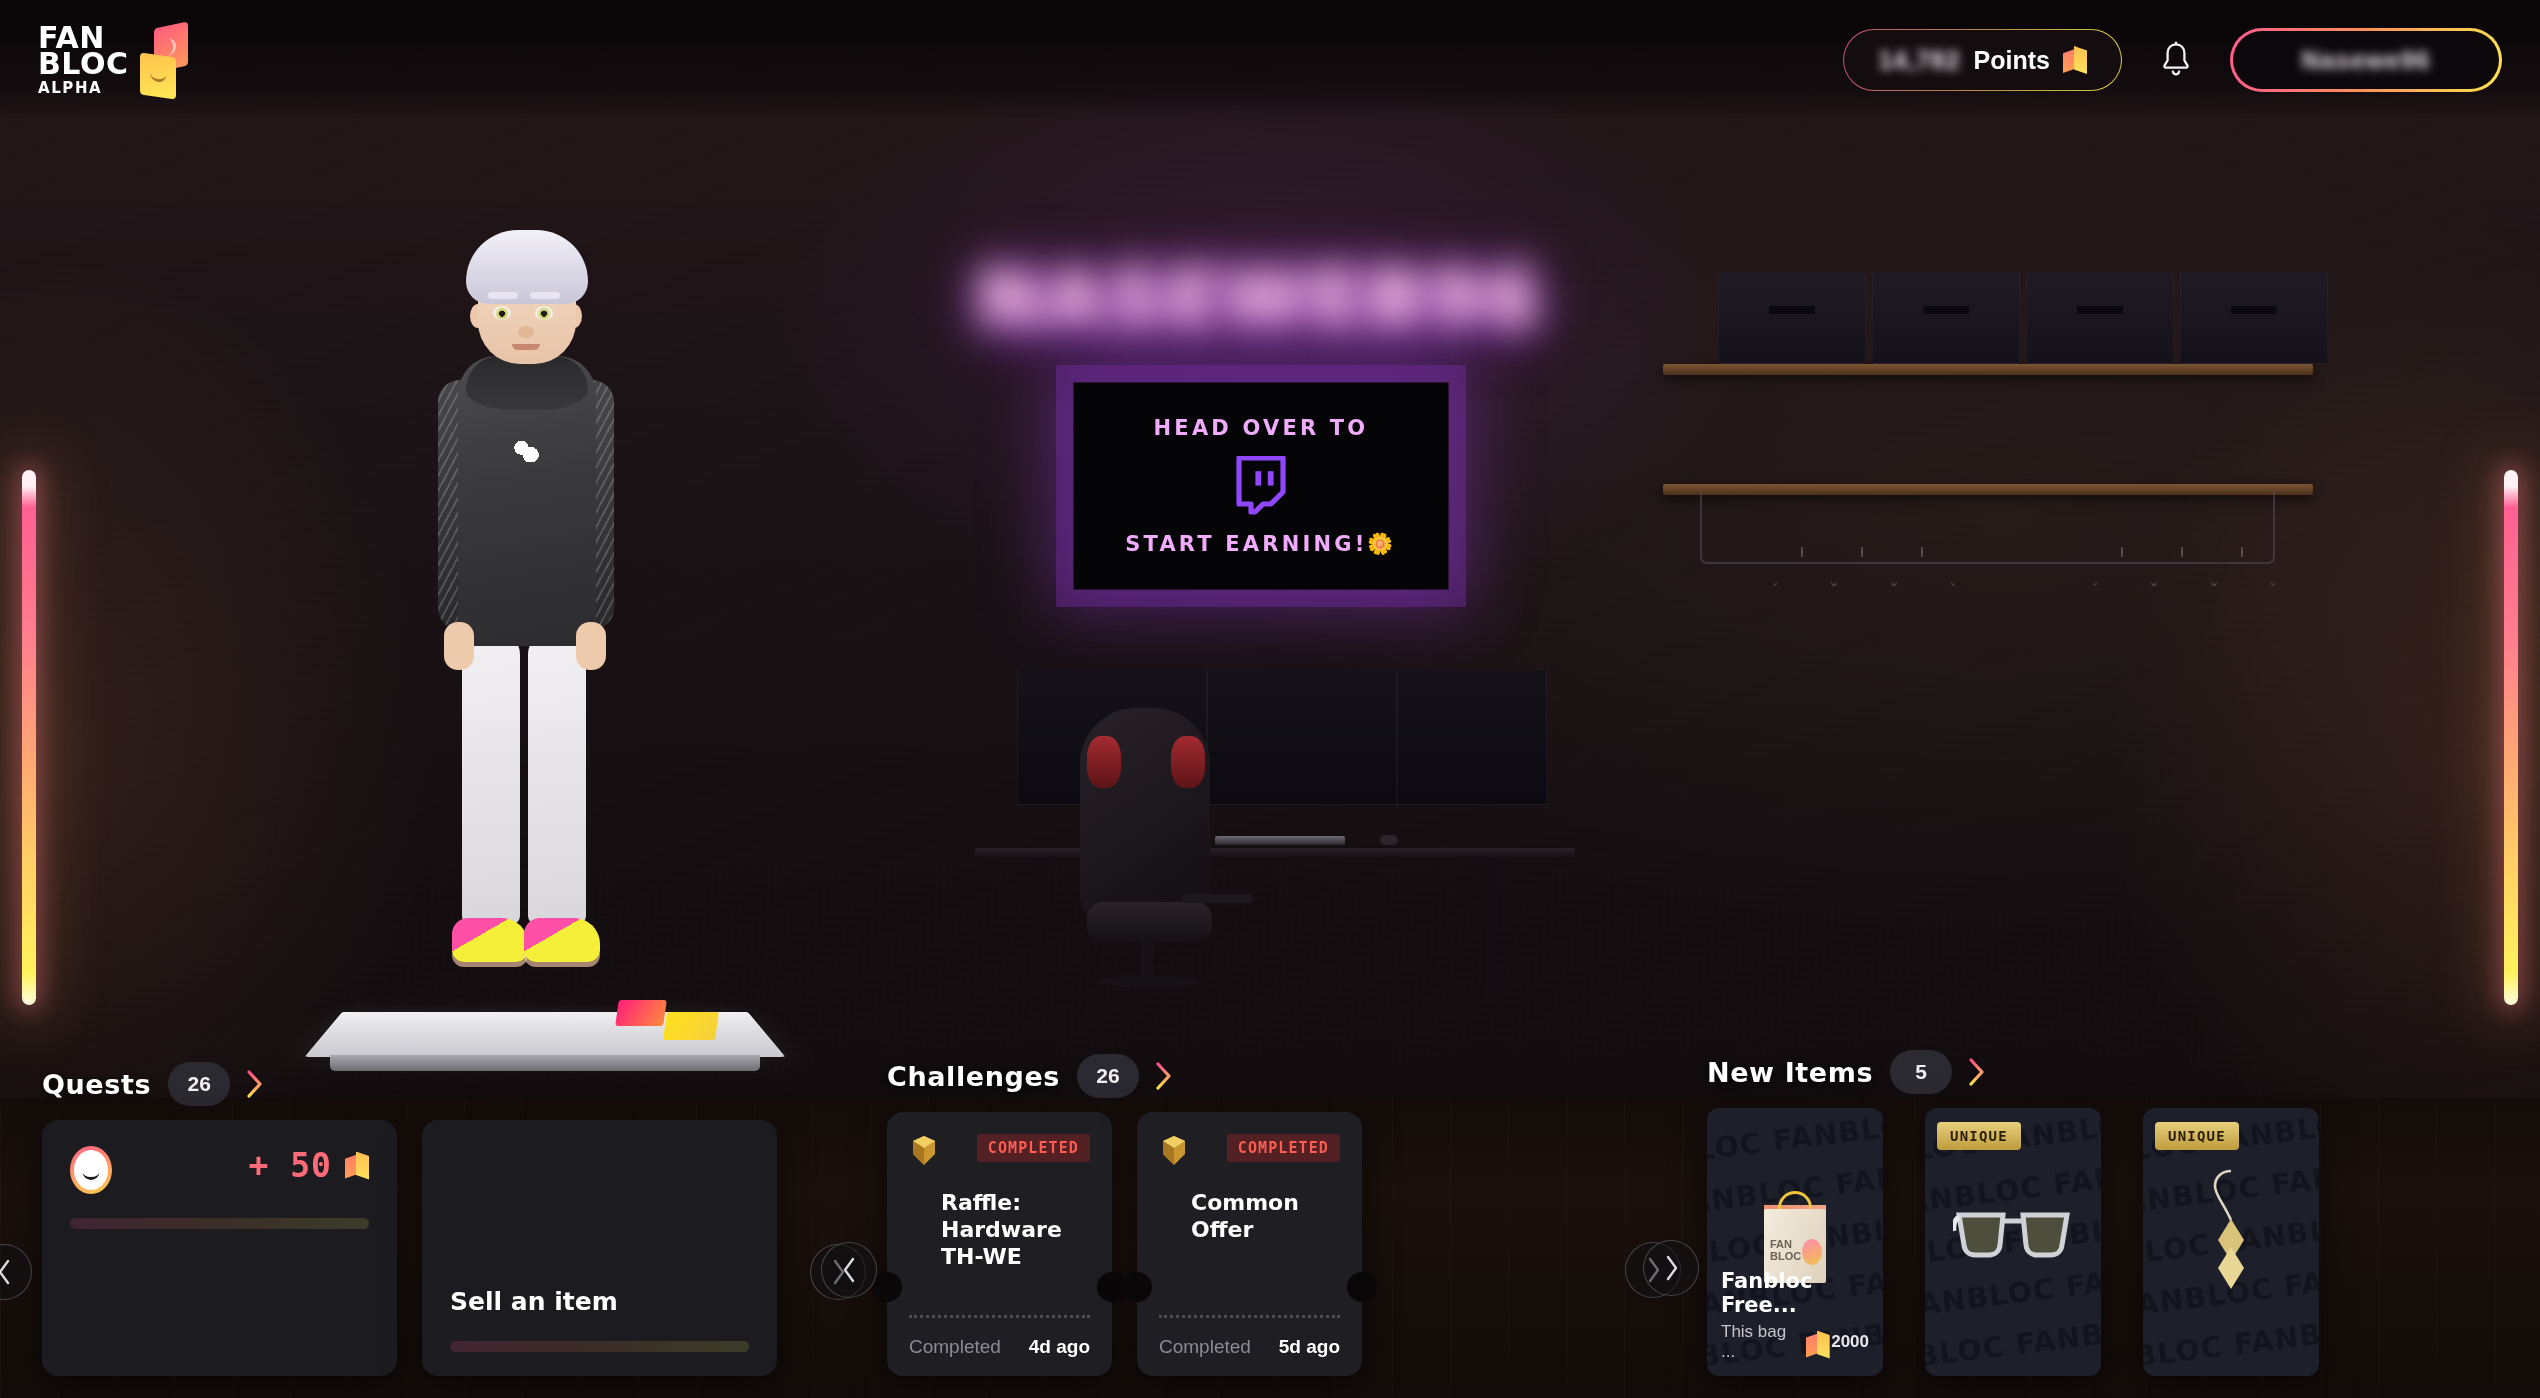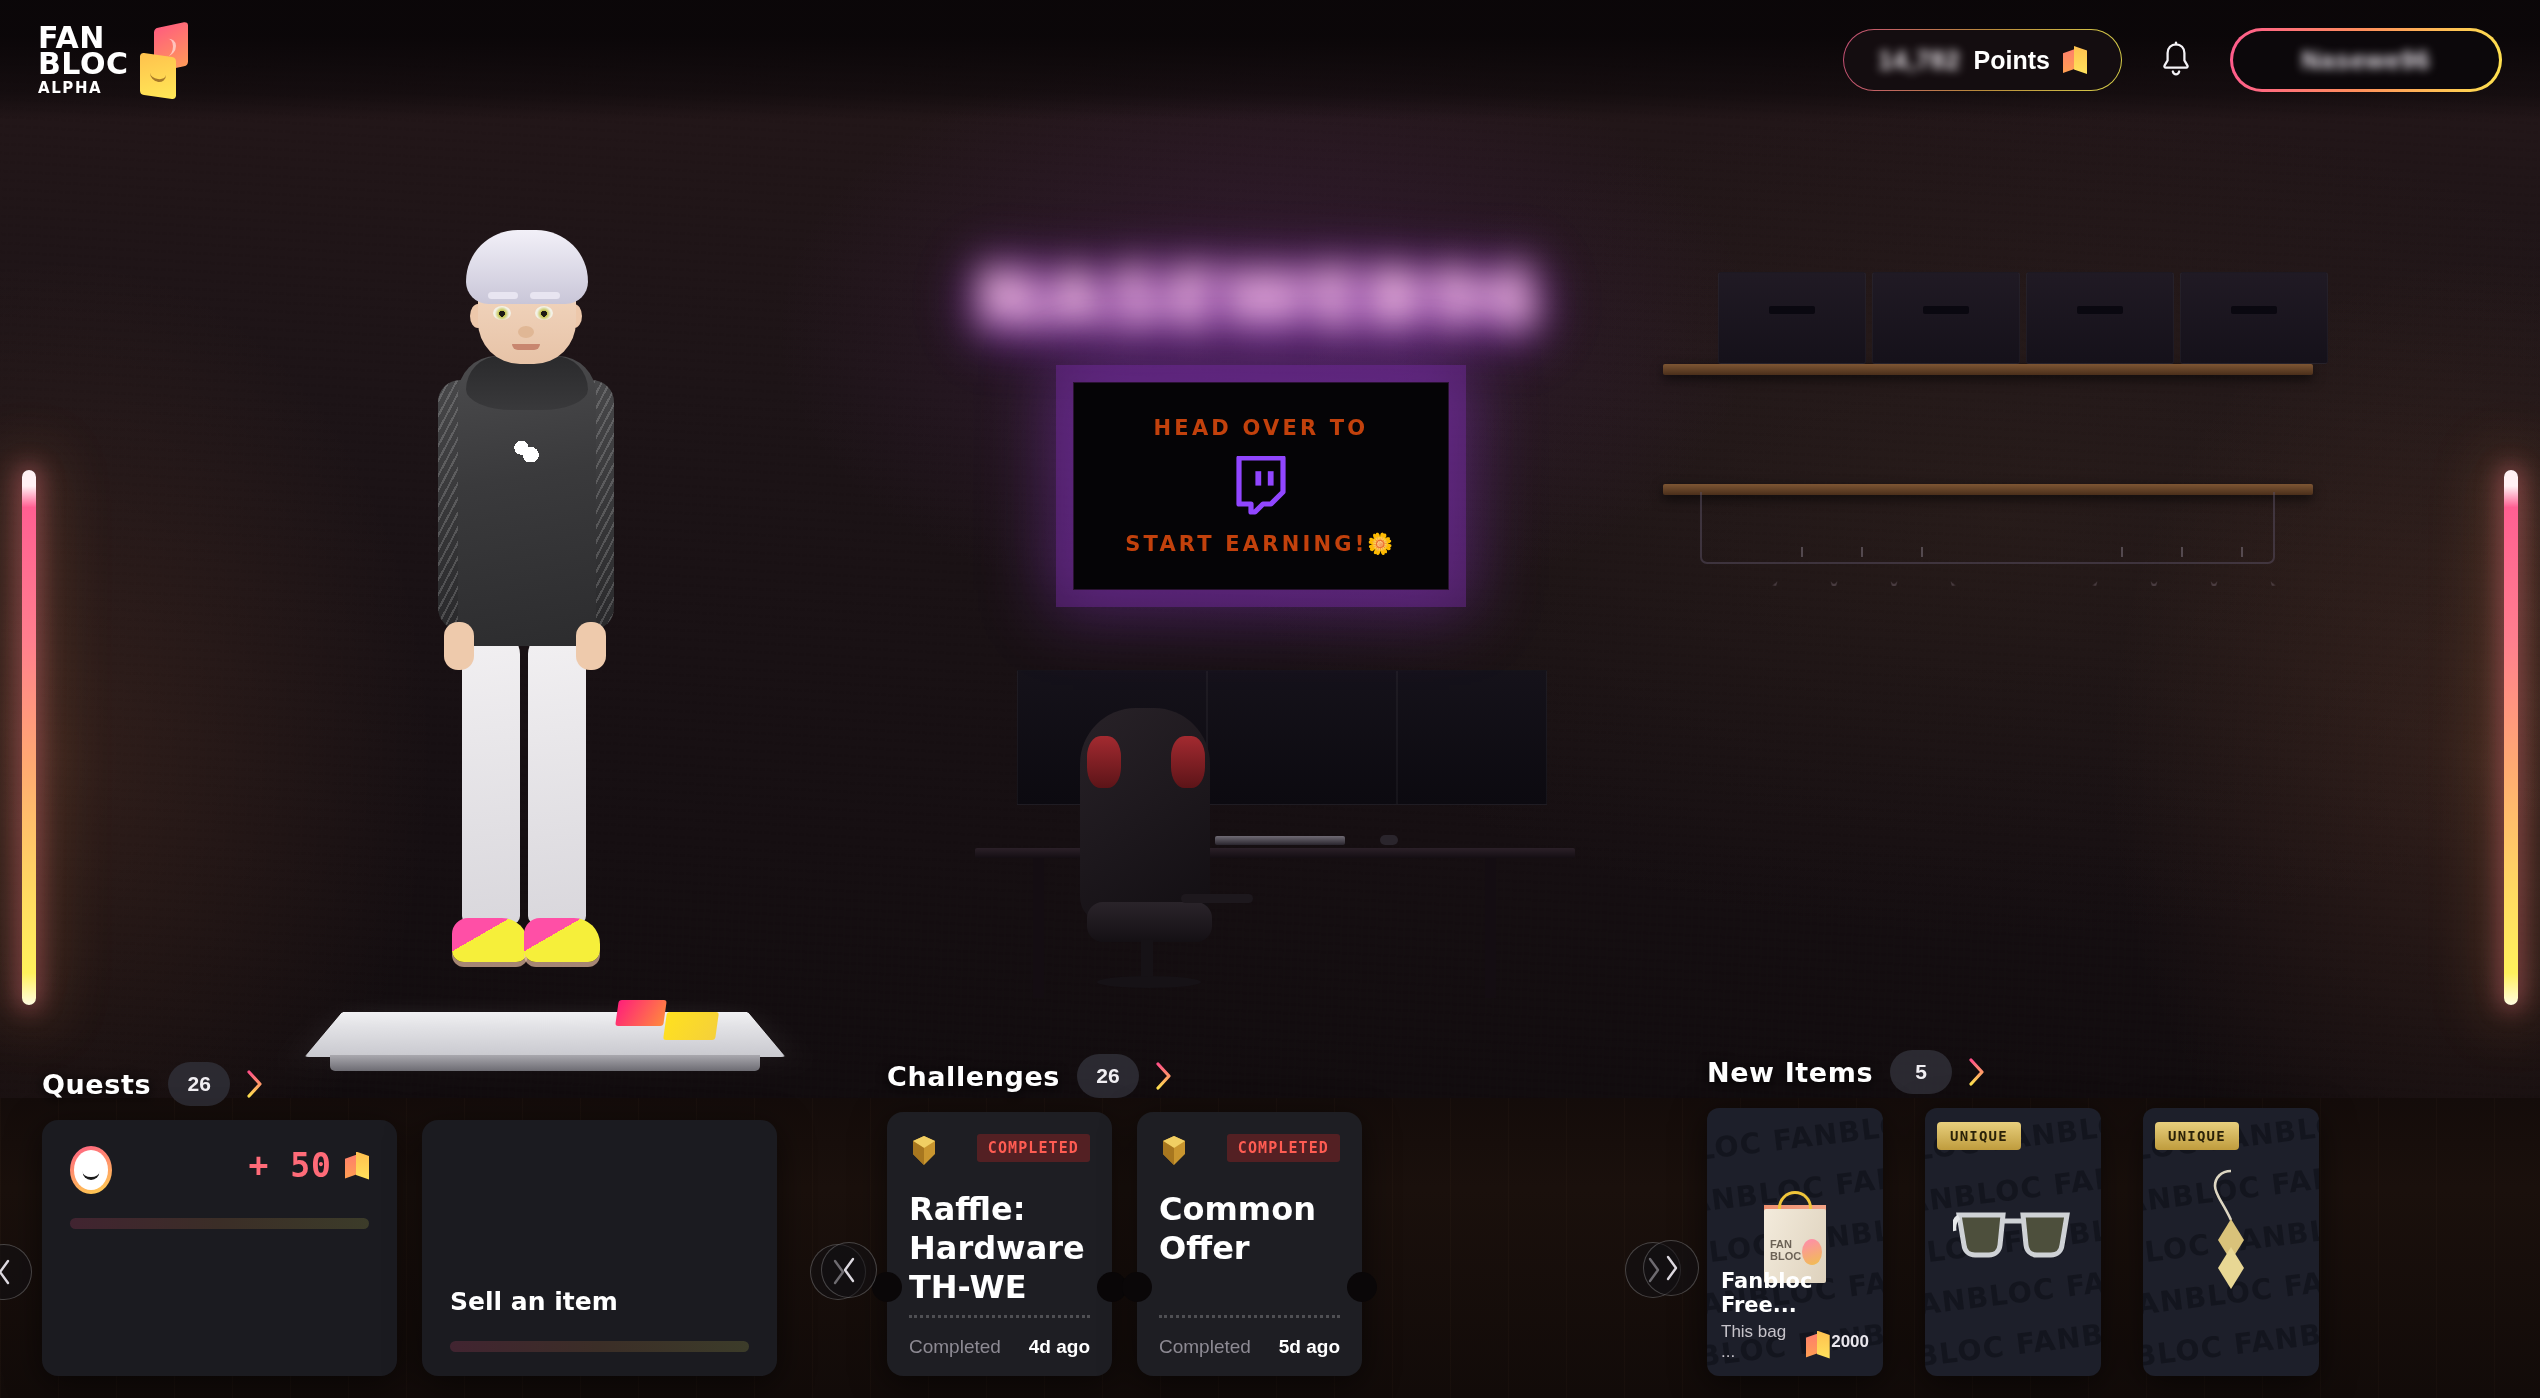--- a/index.html
+++ b/index.html
@@ -201,21 +201,21 @@
 
   
   #twitch-cta {
     position:absolute; left:1073px; top:382px; width:376px; height:208px; z-index:18;
     background:#050406; border:1px solid #2a1232;
     display:flex; flex-direction:column; align-items:center; justify-content:center; gap:16px;
     box-shadow:0 0 0 17px rgba(118,44,168,.42), 0 0 64px 22px rgba(150,60,215,.40);
     cursor:pointer;
   }
   .cta-line { font-family:"DejaVu Sans", sans-serif; font-weight:bold; font-size:21px;
-    letter-spacing:3.2px; color:#c2410c; }
+    letter-spacing:3.2px; color:#f0abfc; }
   #twitch-glyph { width:58px; height:60px; }
 
   
   #bottom { position:absolute; left:0; bottom:0; width:100%; z-index:25; }
   .section { position:absolute; bottom:0; }
   #sec-quests    { left:0;      width:845px;  }
   #sec-challenges{ left:845px;  width:820px;  }
   #sec-newitems  { left:1665px; width:875px;  }
 
   .sec-head { display:flex; align-items:center; gap:17px; padding-left:42px; margin-bottom:14px; }
@@ -252,21 +252,21 @@
     box-shadow:0 8px 34px rgba(0,0,0,.55); }
   .chal-card::before, .chal-card::after { content:""; position:absolute; top:160px; width:30px; height:30px;
     border-radius:50%; background:#0a0708; }
   .chal-card::before { left:-15px; } .chal-card::after { right:-15px; }
   .cc-top { display:flex; align-items:flex-start; justify-content:space-between; }
   .cc-trophy { width:30px; height:34px; }
   .cc-badge { padding:5px 11px; border-radius:3px; background:rgba(172,36,36,.38);
     font-family:"DejaVu Sans Mono", monospace; font-weight:bold; font-size:15px;
     letter-spacing:1.1px; color:#ff5c52; }
   .cc-title { margin-top:22px; font-family:"DejaVu Sans", sans-serif; font-weight:bold;
-    font-size:32px; color:#fff; line-height:1.22; }
+    font-size:22px; color:#fff; line-height:1.22;margin-left:32px; }
   .cc-divider { margin-top:auto; border-top:3px dotted rgba(255,255,255,.22); }
   .cc-foot { height:58px; display:flex; align-items:center; justify-content:space-between; }
   .cc-status { font-size:19px; color:#8d8a93; }
   .cc-time { font-weight:bold; font-size:19px; color:#fff; }
 
   
   .item-card { position:relative; width:176px; height:268px; border-radius:12px; overflow:hidden;
     background:#1d1f2a; cursor:pointer; box-shadow:0 8px 34px rgba(0,0,0,.55); }
   .item-pattern { position:absolute; inset:0; overflow:hidden; opacity:.5;
     display:flex; flex-direction:column; gap:14px; padding-top:8px; transform:rotate(-7deg) scale(1.35); }

